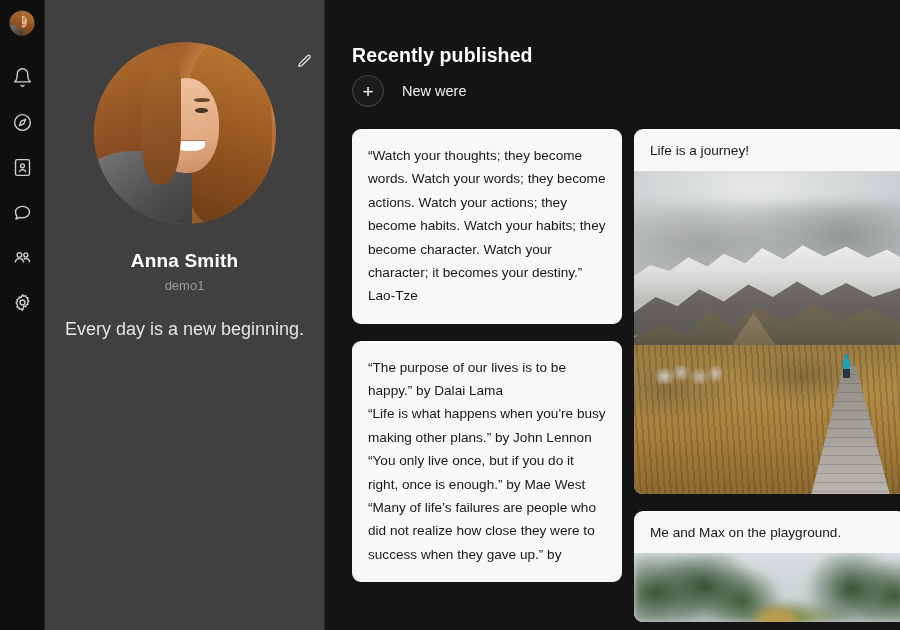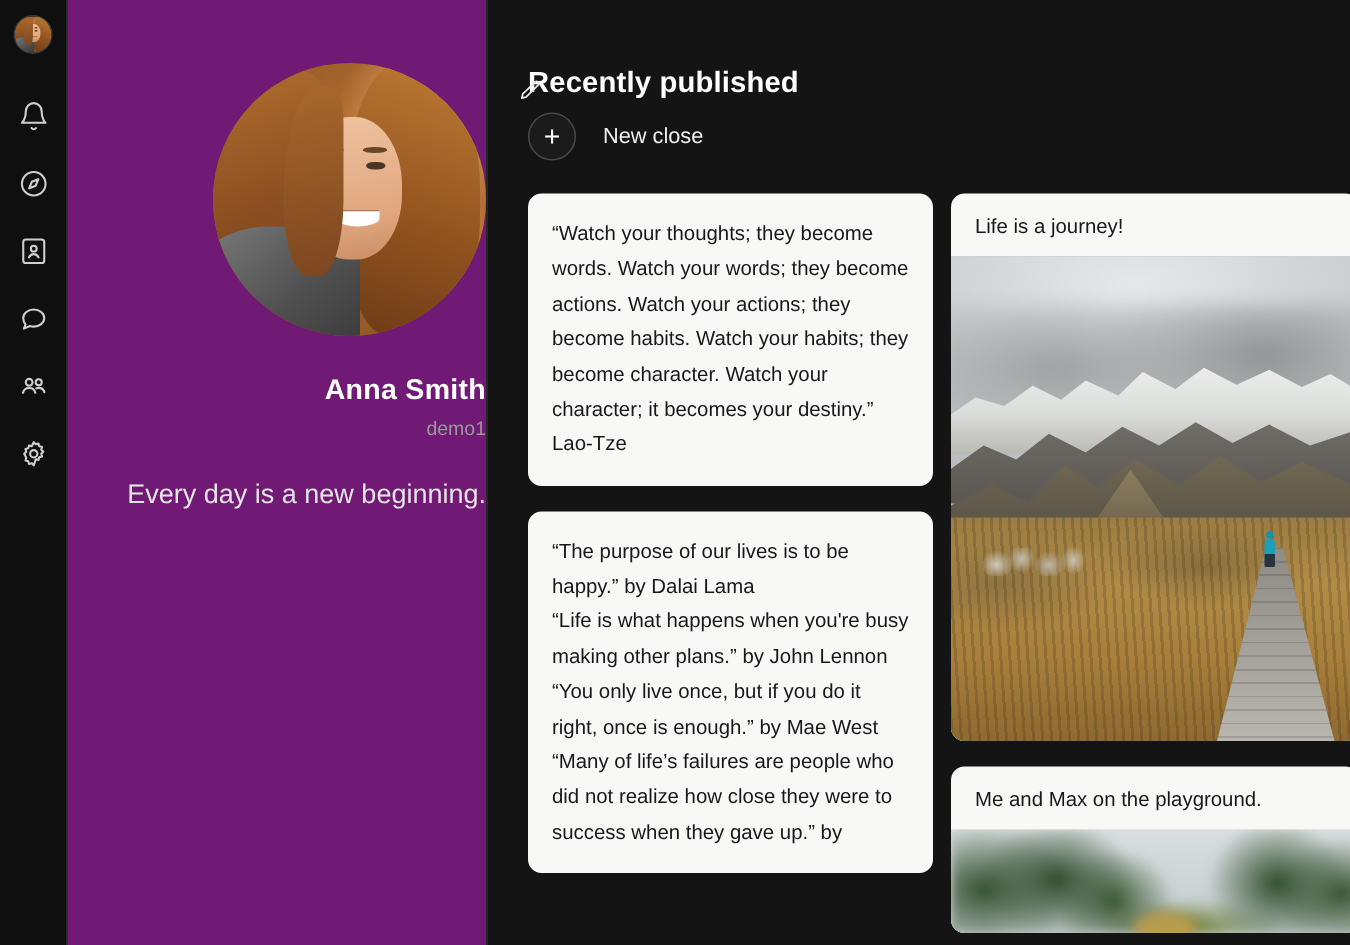--- a/index.html
+++ b/index.html
@@ -30,22 +30,22 @@
     width: 45px; height: 45px;
     display: flex; align-items: center; justify-content: center;
   }
   .rail-item svg { width: 21px; height: 21px; display: block; }
   .rail-item svg * { stroke: #cfcfcf; }
 
   
   .profile {
     width: 280px; flex: 0 0 280px; height: 630px;
     border-right: 1px solid #262626;
-    background: #701a75;
-    display: flex; flex-direction: column; align-items: flex-end;
+    background: #404040;
+    display: flex; flex-direction: column; align-items: center;
     padding-top: 42px;
     position: relative;
   }
   .avatar-wrap { position: relative; width: 182px; height: 182px; }
   .avatar {
     width: 182px; height: 182px; border-radius: 50%;
     overflow: hidden; position: relative;
   }
   .edit-btn {
     position: absolute; top: 6px; right: -44px;
@@ -349,21 +349,21 @@
     <div class="p-name">Anna Smith</div>
     <div class="p-handle">demo1</div>
     <div class="p-bio">Every day is a new beginning.</div>
   </aside>
 
   <main class="main">
     <h1 class="main-title">Recently published</h1>
 
     <div class="newpost">
       <span class="plus">+</span>
-      <span class="newpost-label">New close</span>
+      <span class="newpost-label">New were</span>
     </div>
 
     <div class="columns">
 
       <div class="col col-left">
 
         <article class="card">
           <div class="card-text">
             <p>“Watch your thoughts; they become words. Watch your words; they become actions. Watch your actions; they become habits. Watch your habits; they become character. Watch your character; it becomes your destiny.” Lao-Tze</p>
           </div>

